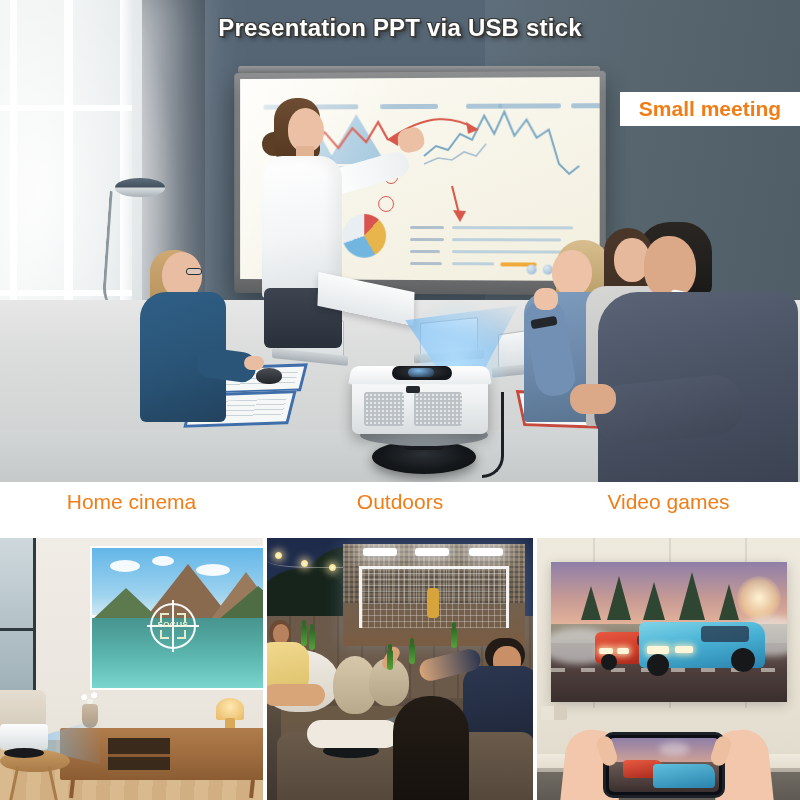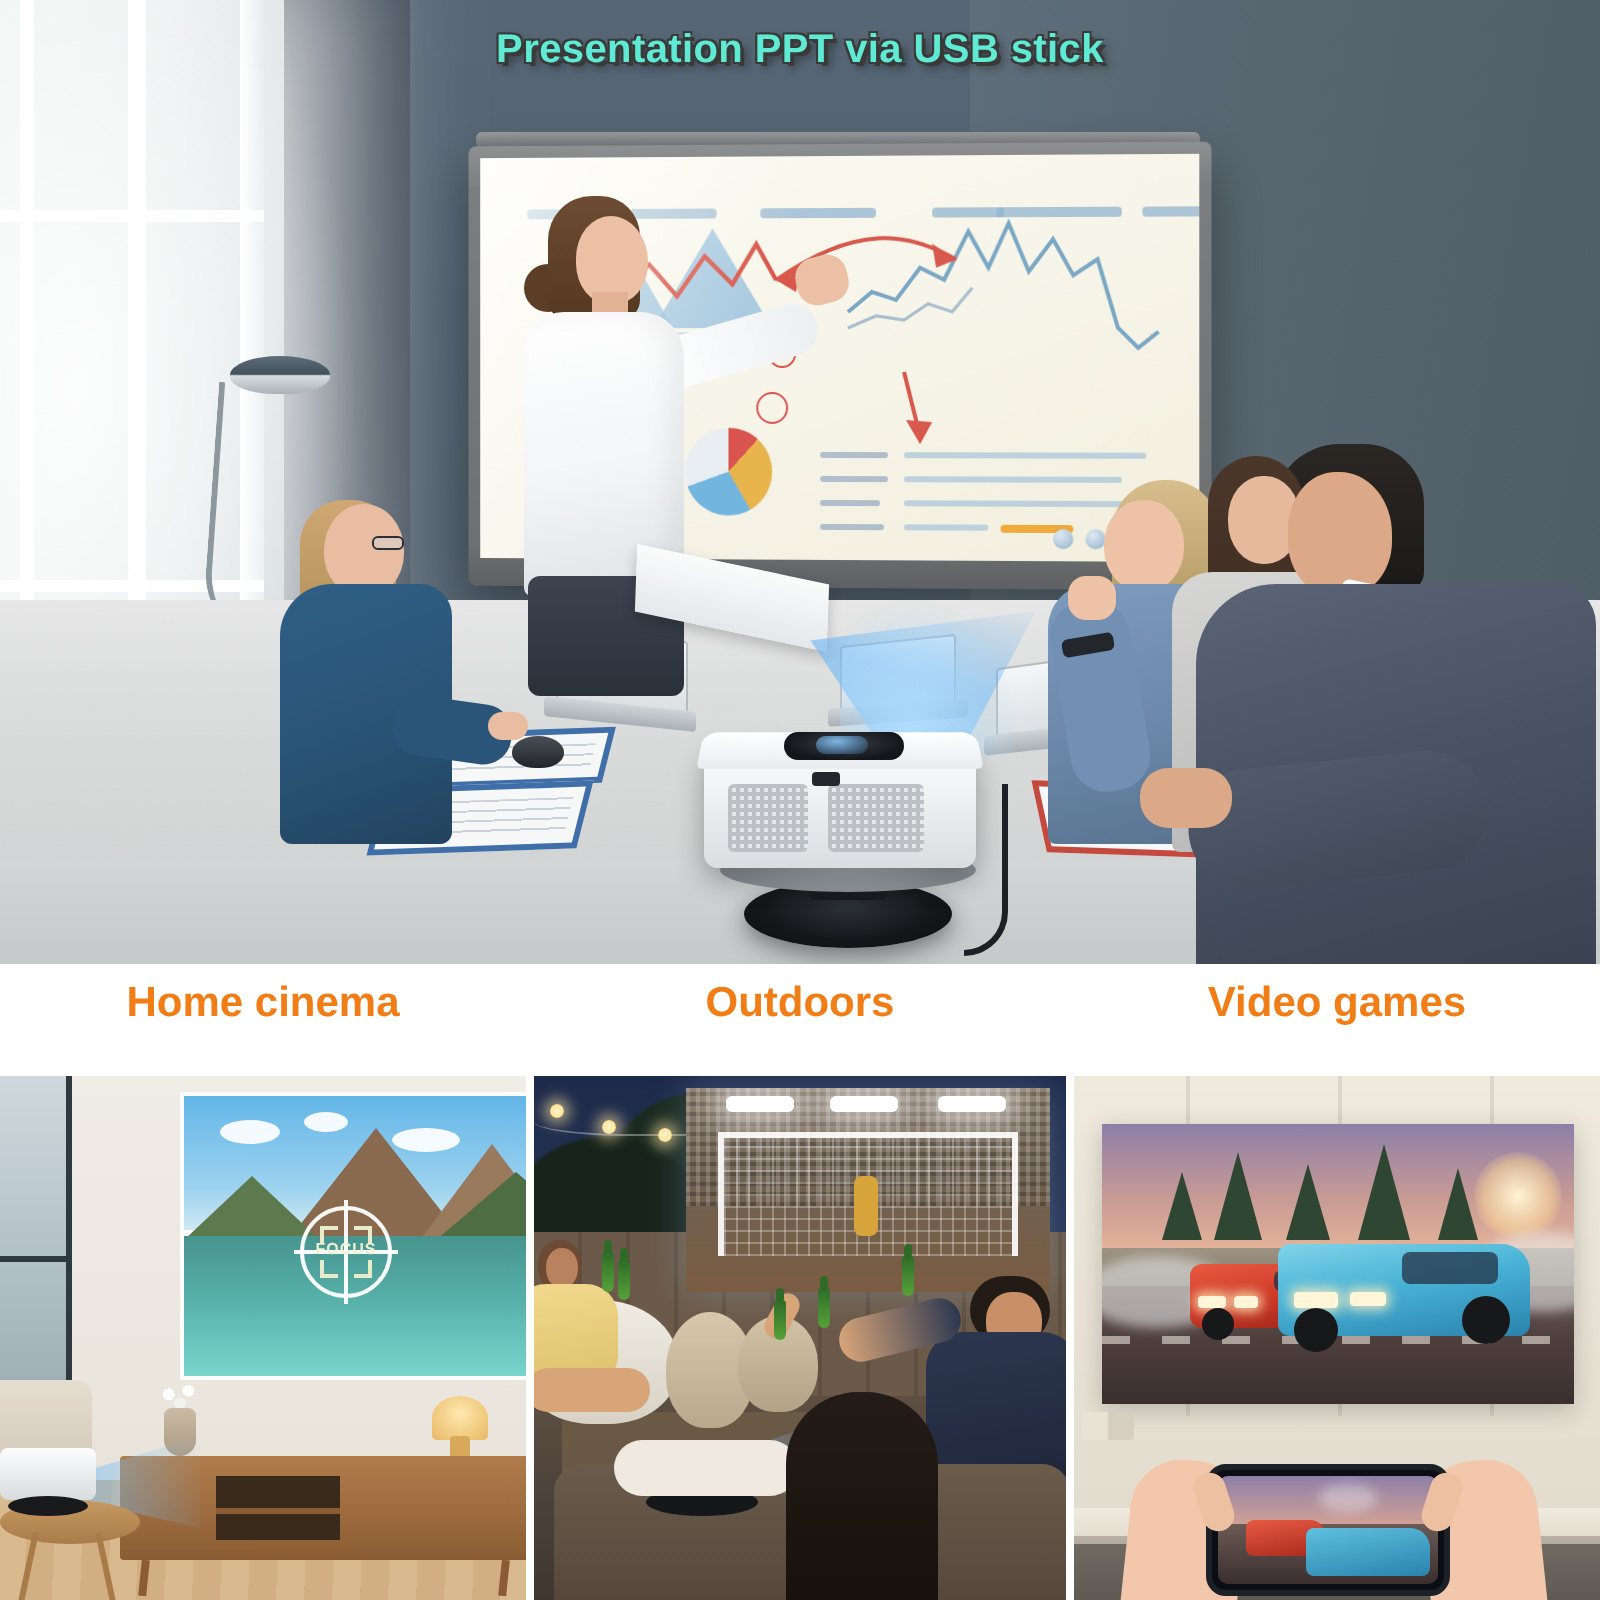--- a/index.html
+++ b/index.html
@@ -228,38 +228,38 @@
   .r3-collar{ left:666px; top:292px; width:34px; height:52px;
       background:linear-gradient(180deg,#fafbfb,#e2e6e8); transform:rotate(12deg);
       border-radius:4px; }
   .r3-arm  { left:594px; top:380px; width:150px; height:60px;
       background:linear-gradient(170deg,#525b6d,#404857); border-radius:30px; transform:rotate(-6deg); }
   .r3-hand { left:570px; top:384px; width:46px; height:30px; border-radius:14px; background:#dba888; }
 
   
   .title-bar { position:absolute; left:0; top:14px; width:800px; text-align:center;
       z-index:40; pointer-events:none; }
-  .title-bar span { font-size:20px; font-weight:bold; color:#5eead4; letter-spacing:.2px;
+  .title-bar span { font-size:24px; font-weight:bold; color:#ffffff; letter-spacing:.2px;
       text-shadow:2px 2px 0 #3a3a38, -1px -1px 0 #3a3a38, 1px -1px 0 #3a3a38,
                   -1px 1px 0 #3a3a38, 3px 3px 5px rgba(0,0,0,.45); }
 
   .small-meeting { position:absolute; left:620px; top:92px; width:180px; height:34px;
       background:#ffffff; display:flex; align-items:center; justify-content:center; z-index:40; }
   .small-meeting span { color:#f07d16; font-size:21px; font-weight:bold; }
 
   
   .panels { position:absolute; left:0; top:482px; width:800px; height:318px; background:#fff; }
   .panel { position:absolute; top:0; height:318px; overflow:hidden; background:#fff; }
   .p1 { left:0;   width:263px; }
   .p2 { left:267px; width:266px; }
   .p3 { left:537px; width:263px; }
 
   .cap { position:absolute; left:0; top:0; width:100%; height:40px; background:#fff;
       display:flex; align-items:center; justify-content:center; z-index:10; }
-  .cap span { color:#f07d16; font-size:21px; font-weight:bold; }
+  .cap span { color:#f07d16; font-size:21px; font-weight:normal; }
   .pic { position:absolute; left:0; top:40px; width:100%; height:278px; overflow:hidden;margin-top:16px; }
 
   
   .hc-wall { position:absolute; inset:0; background:linear-gradient(180deg,#f0ece6 0%,#eae5dd 60%,#e2ddd4 100%); }
   .hc-window { position:absolute; left:0; top:0; width:36px; height:190px;
       background:linear-gradient(180deg,#cfd9dd,#93a7ae); border-right:3px solid #2e3a3e; }
   .hc-winmul { position:absolute; left:0; top:90px; width:36px; height:3px; background:#2e3a3e; }
   .hc-screen { position:absolute; left:92px; top:10px; width:172px; height:140px;
       background:#fff; box-shadow:0 0 0 2px rgba(255,255,255,.9); overflow:hidden; }
   .hc-sky { position:absolute; left:0; top:0; width:100%; height:48%;
@@ -556,20 +556,23 @@
       <div class="proj-ir" style="position:absolute;left:54px;top:14px;"></div>
     </div>
     <div class="proj-top"></div>
     <div class="proj-lens"></div>
     <div class="proj-lens-in"></div>
     <div class="cable"></div>
 
     <div class="title-bar">
       <span>Presentation PPT via USB stick</span>
     </div>
+    <div class="small-meeting">
+      <span>Small meeting</span>
+    </div>
   </div>
 
   <div class="panels">
 
     <div class="panel p1">
       <div class="cap">
         <span>Home cinema</span>
       </div>
       <div class="pic">
         <div class="hc-wall"></div>

